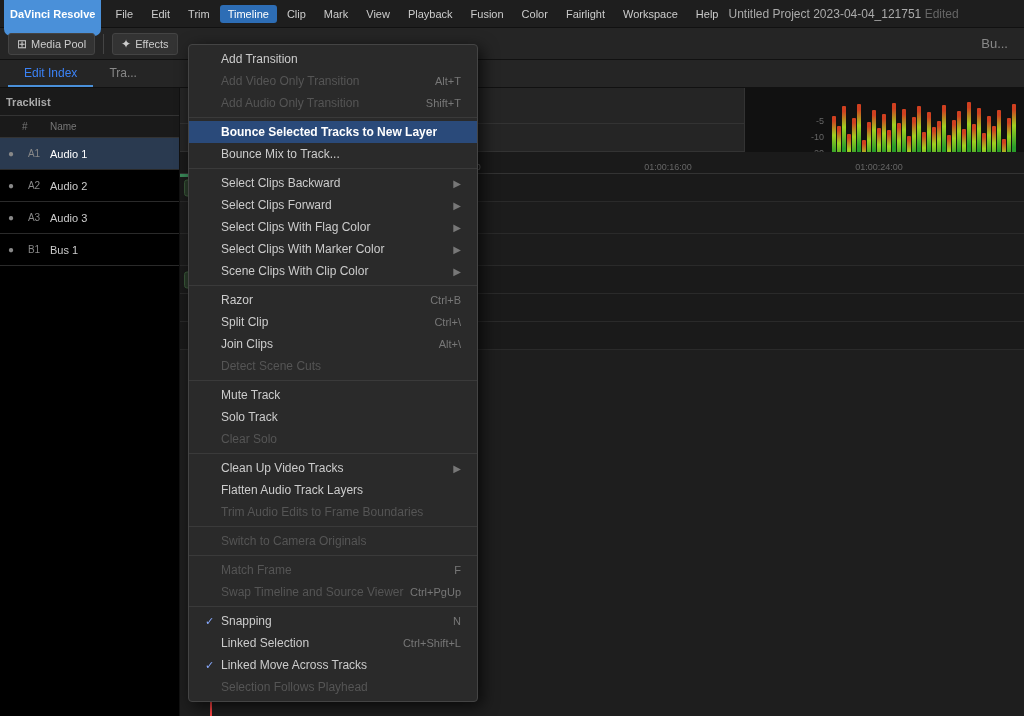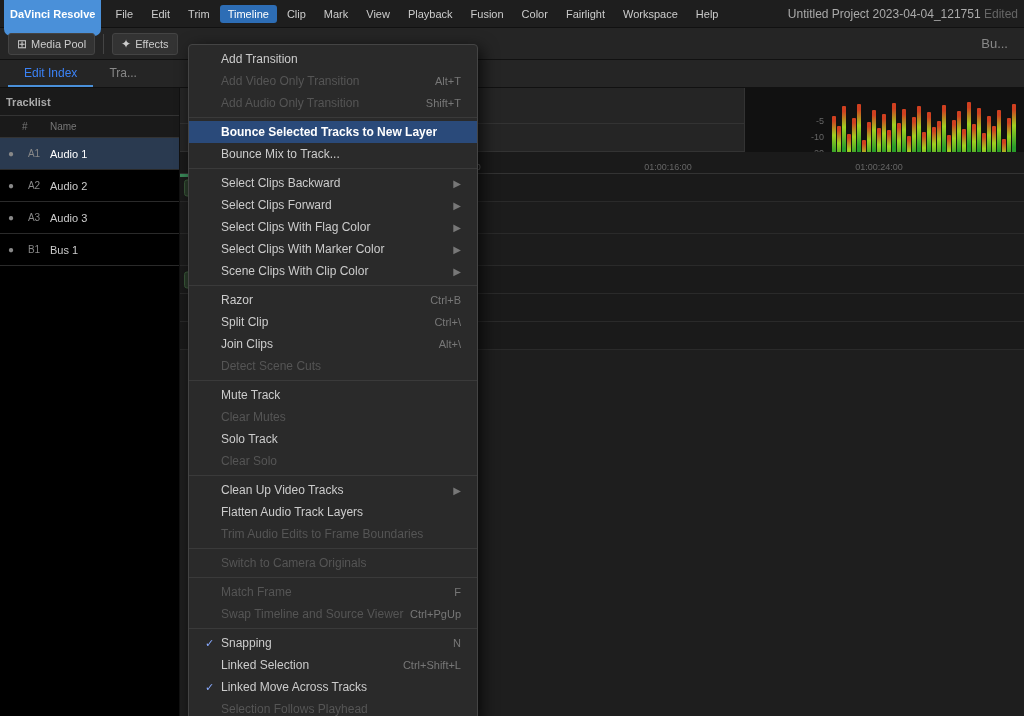--- a/index.html
+++ b/index.html
@@ -40,21 +40,21 @@
       font-size: 11px;
       color: #ccc;
     }
     .menu-item:hover, .menu-item.active {
       background: #3a5a8a;
       color: white;
     }
     .menu-item.active { background: #2d6db5; }
     .menu-bar-center {
       flex: 1;
-      text-align: right;
+      text-align: left;
       font-size: 12px;
       color: #aaa;
     }
     .menu-bar-right {
       font-size: 11px;
       color: #888;
     }
 
     
     .toolbar {
@@ -663,24 +663,20 @@
     </div>
     <div class="dropdown-item disabled">
       <span class="no-check"></span>
       <span>Detect Scene Cuts</span>
     </div>
     <div class="menu-section-divider"></div>
     <div class="dropdown-item">
       <span class="no-check"></span>
       <span>Mute Track</span>
     </div>
-    <div class="dropdown-item disabled">
-      <span class="no-check"></span>
-      <span>Clear Mutes</span>
-    </div>
     <div class="dropdown-item">
       <span class="no-check"></span>
       <span>Solo Track</span>
     </div>
     <div class="dropdown-item disabled">
       <span class="no-check"></span>
       <span>Clear Solo</span>
     </div>
     <div class="menu-section-divider"></div>
     <div class="dropdown-item">

